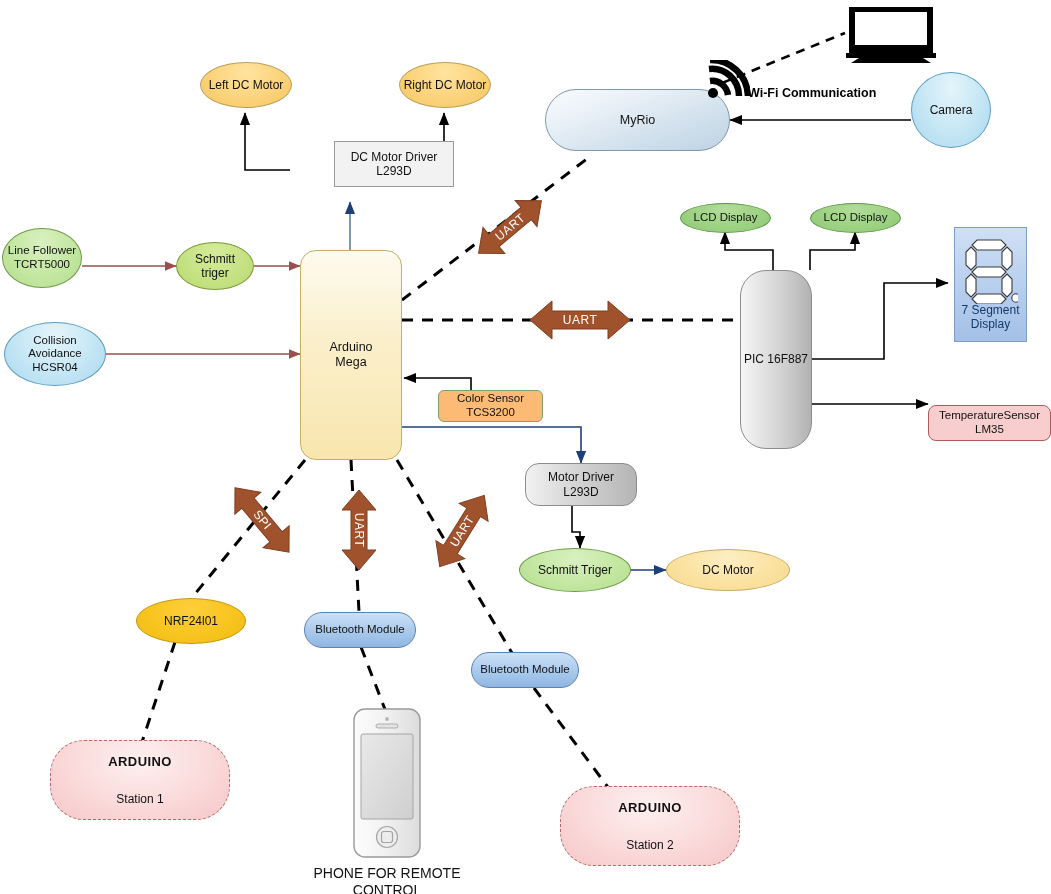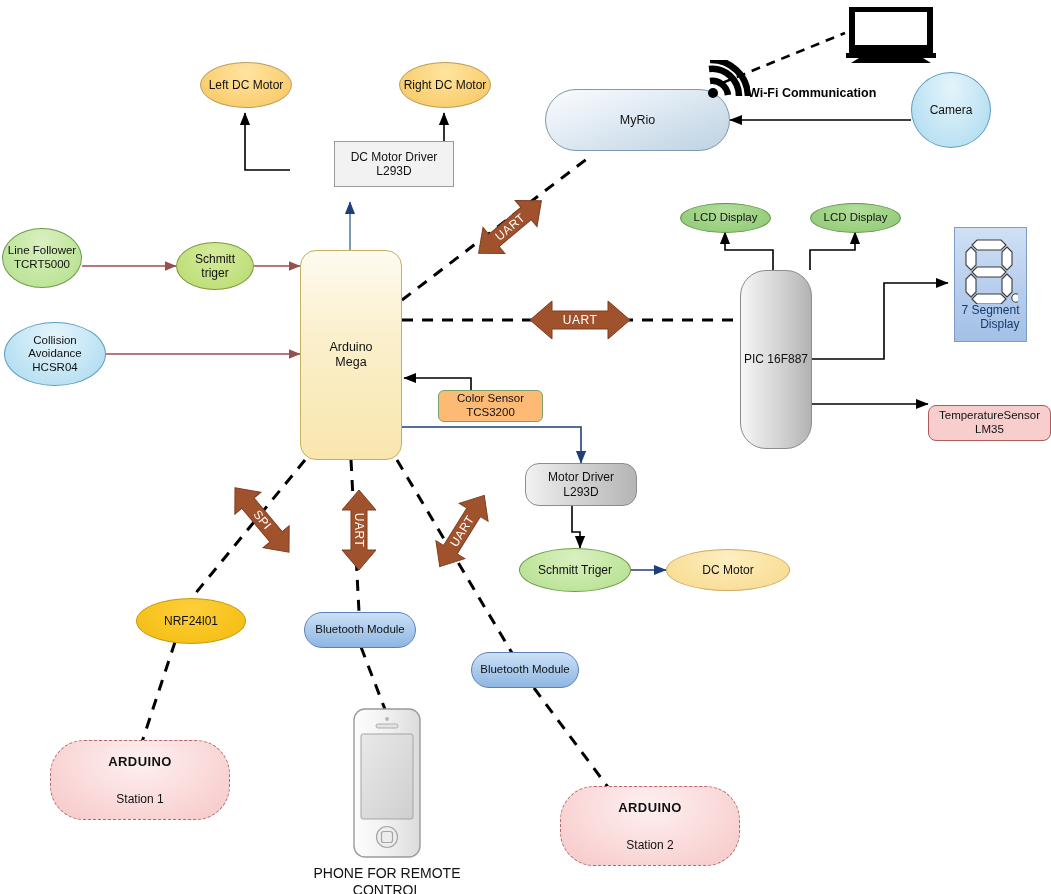--- a/index.html
+++ b/index.html
@@ -167,21 +167,21 @@
     font-size: 14px;
     color: #111;
     text-align: center;
     white-space: pre-line;
     line-height: 1.2;
     z-index: 6;
   }
   .seg-label {
     font-size: 12px;
     color: #123a6b;
-    text-align: right;
+    text-align: center;
     line-height: 1.15;
     white-space: pre-line;
   }
   .icon-wrap { position: absolute; z-index: 6; }
 </style>
 </head>
 <body>
 
 <div id="canvas">
 

